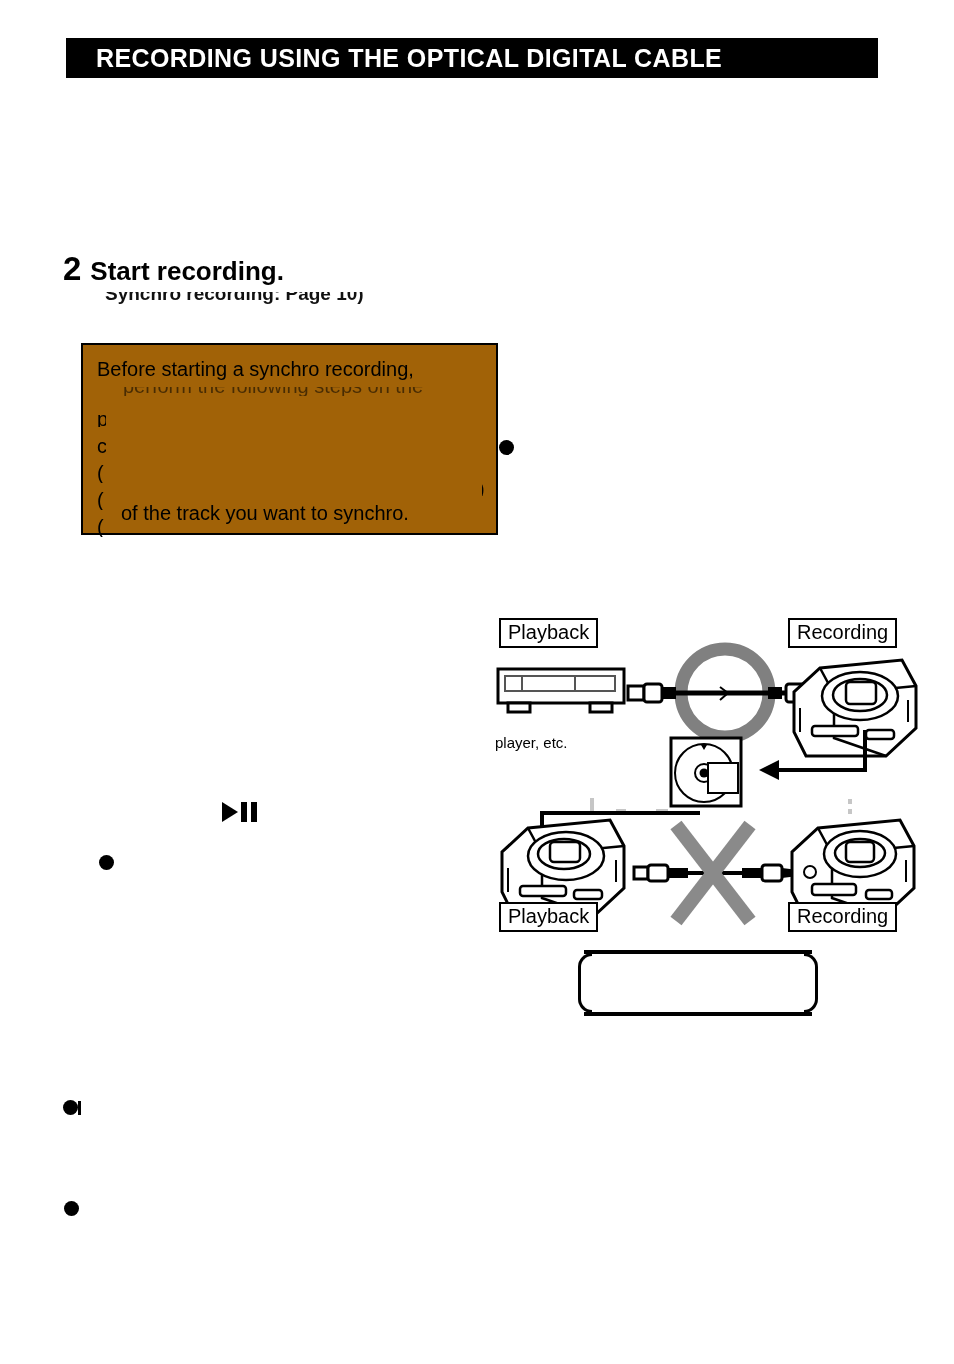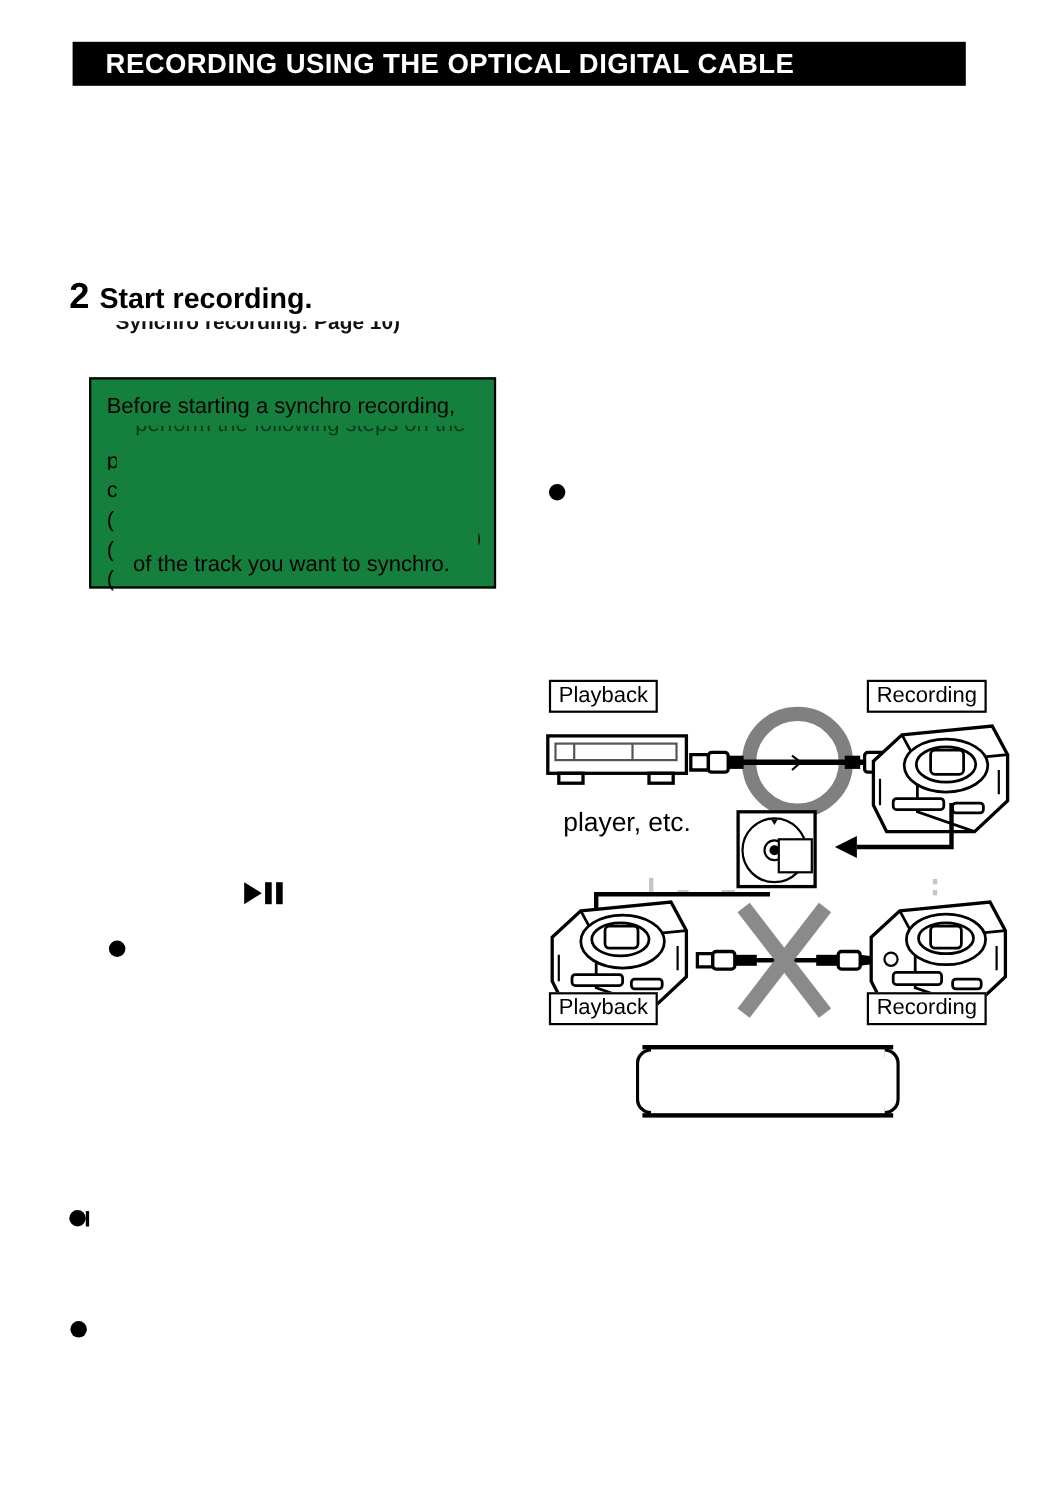--- a/index.html
+++ b/index.html
@@ -66,23 +66,23 @@
   .step-sub span {
     position: relative;
     top: -8px;
     display: inline-block;
   }
 
   
   .note-box {
     position: absolute;
     left: 81px; top: 343px;
-    width: 370px; height: 192px;
+    width: 417px; height: 192px;
     border: 2px solid #000;
-    background: #15803d;
+    background: #a16207;
   }
   .note-line {
     position: absolute;
     left: 14px;
     font-size: 20px;
     line-height: 1;
     white-space: nowrap;
   }
   .note-line.first { top: 14px; }
   .note-line.last  { top: 158px; left: 38px; }
@@ -171,23 +171,22 @@
     border: 2px solid #000;
     background: #fff;
     padding: 1px 7px 3px 7px;
     font-size: 20px;
     line-height: 1.12;
     white-space: nowrap;
   }
 
   .caption {
     position: absolute;
-    font-size: 24px;
-    white-space: nowrap;
-    margin-left: 17px;
+    font-size: 15px;
+    white-space: nowrap;
   }
 
   
   .round-box {
     position: absolute;
     left: 578px; top: 950px;
     width: 240px; height: 66px;
   }
   .round-box .edge-t,
   .round-box .edge-b {

